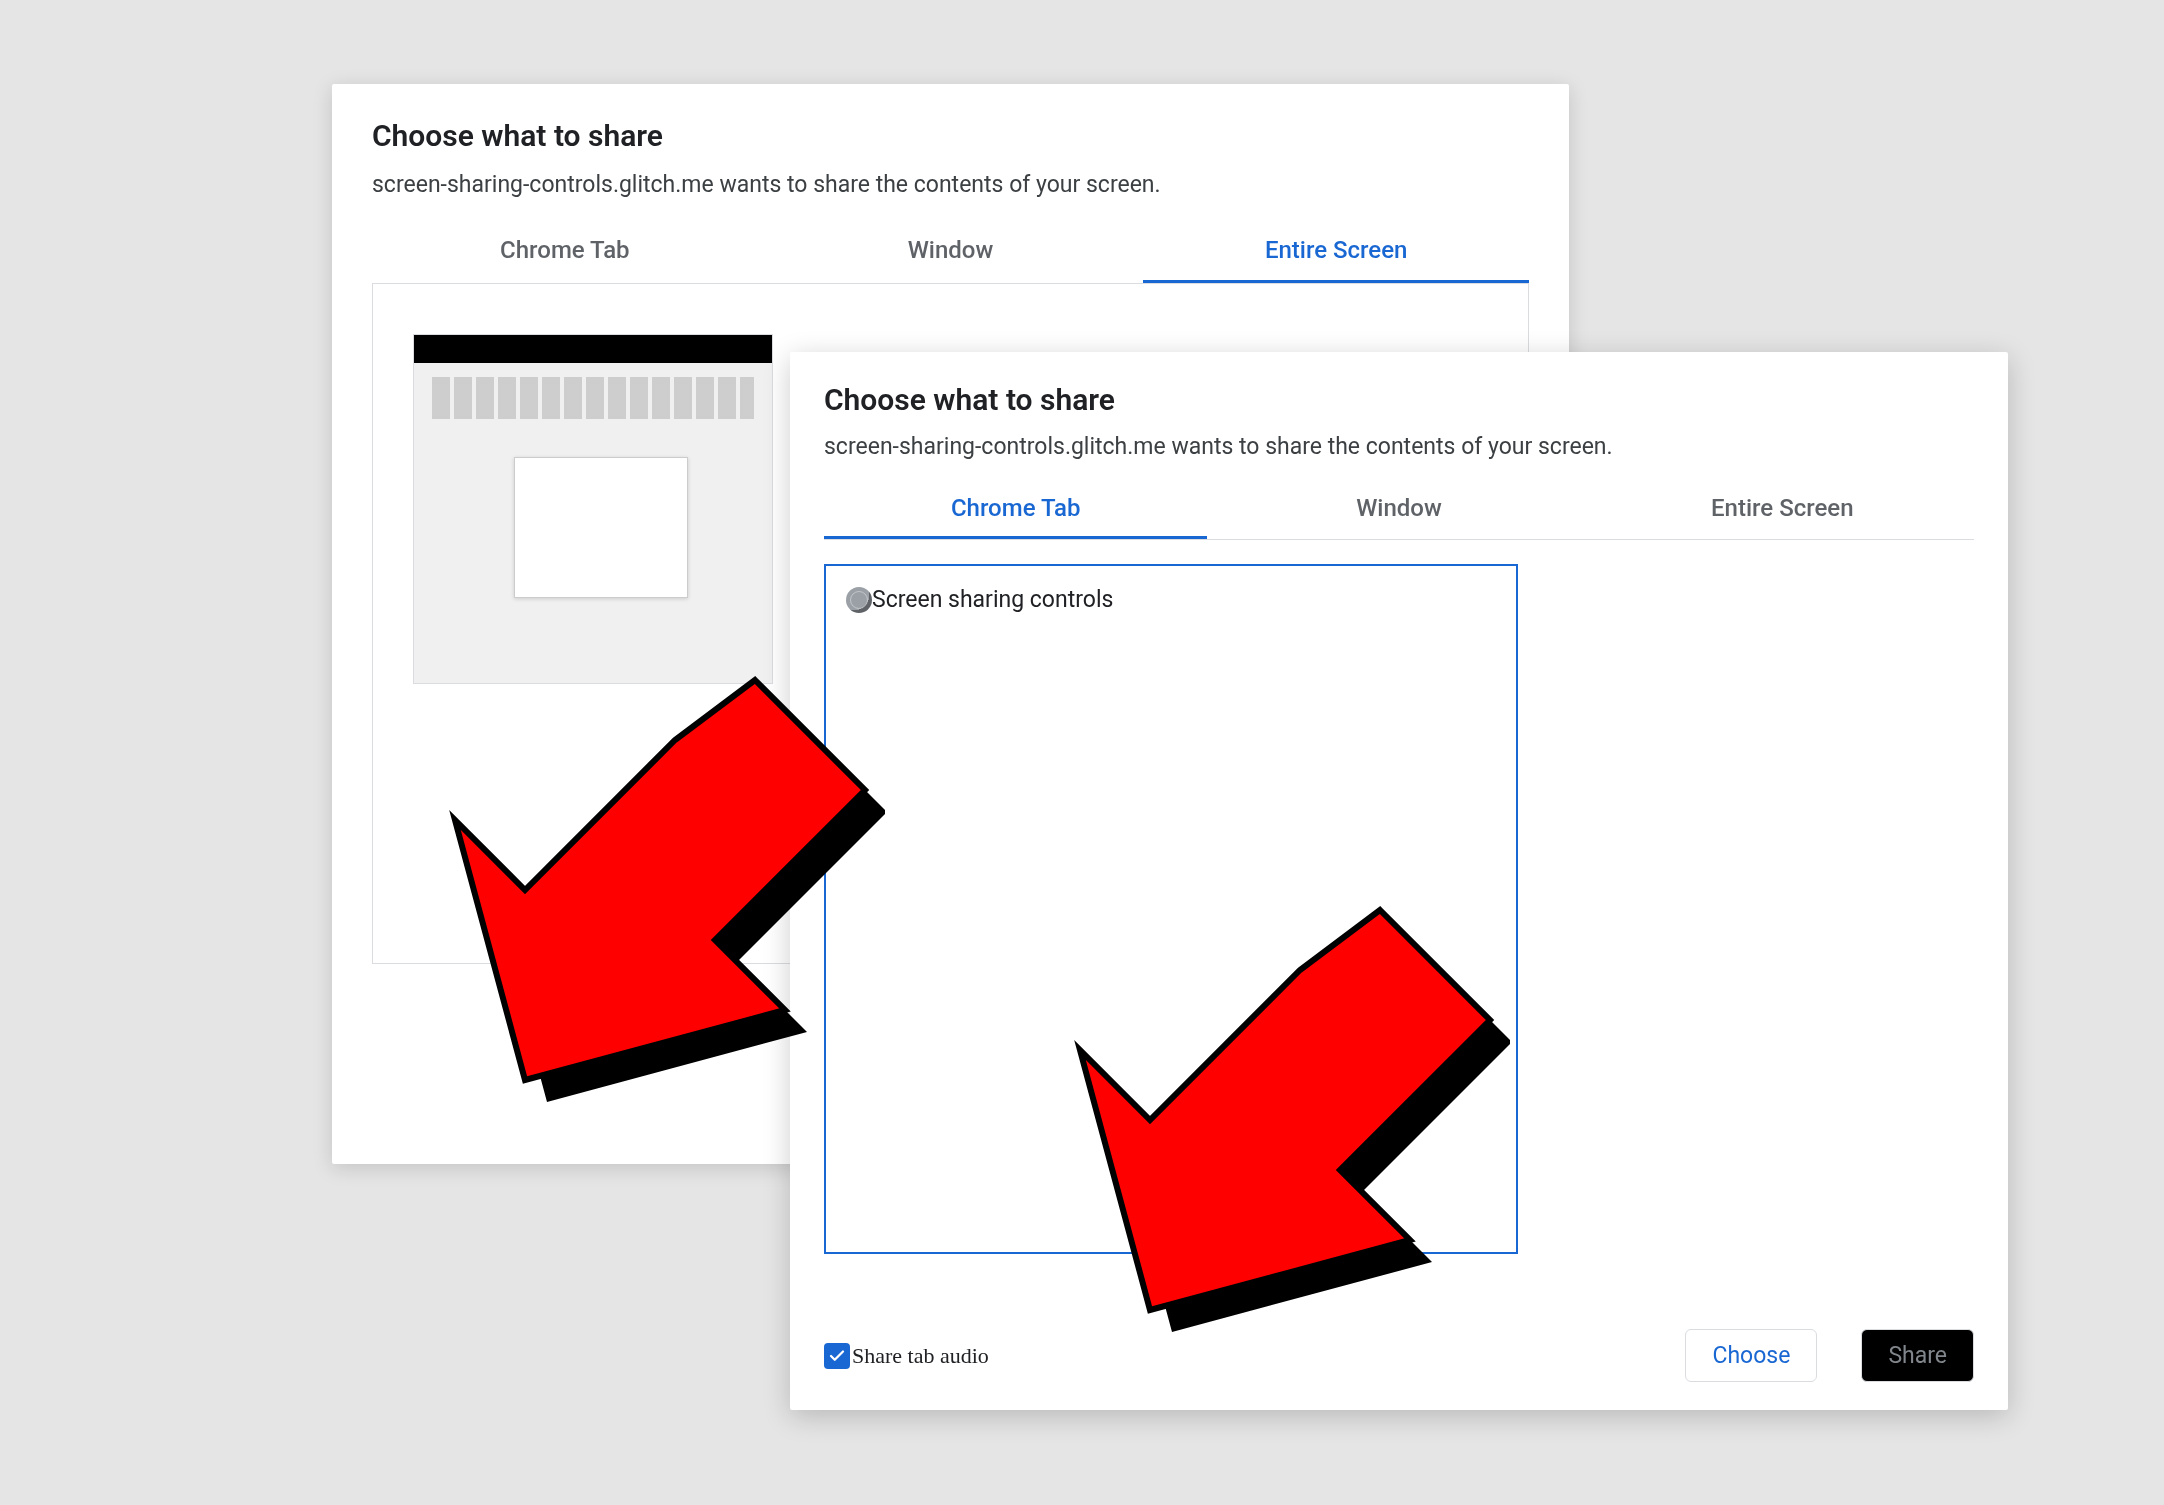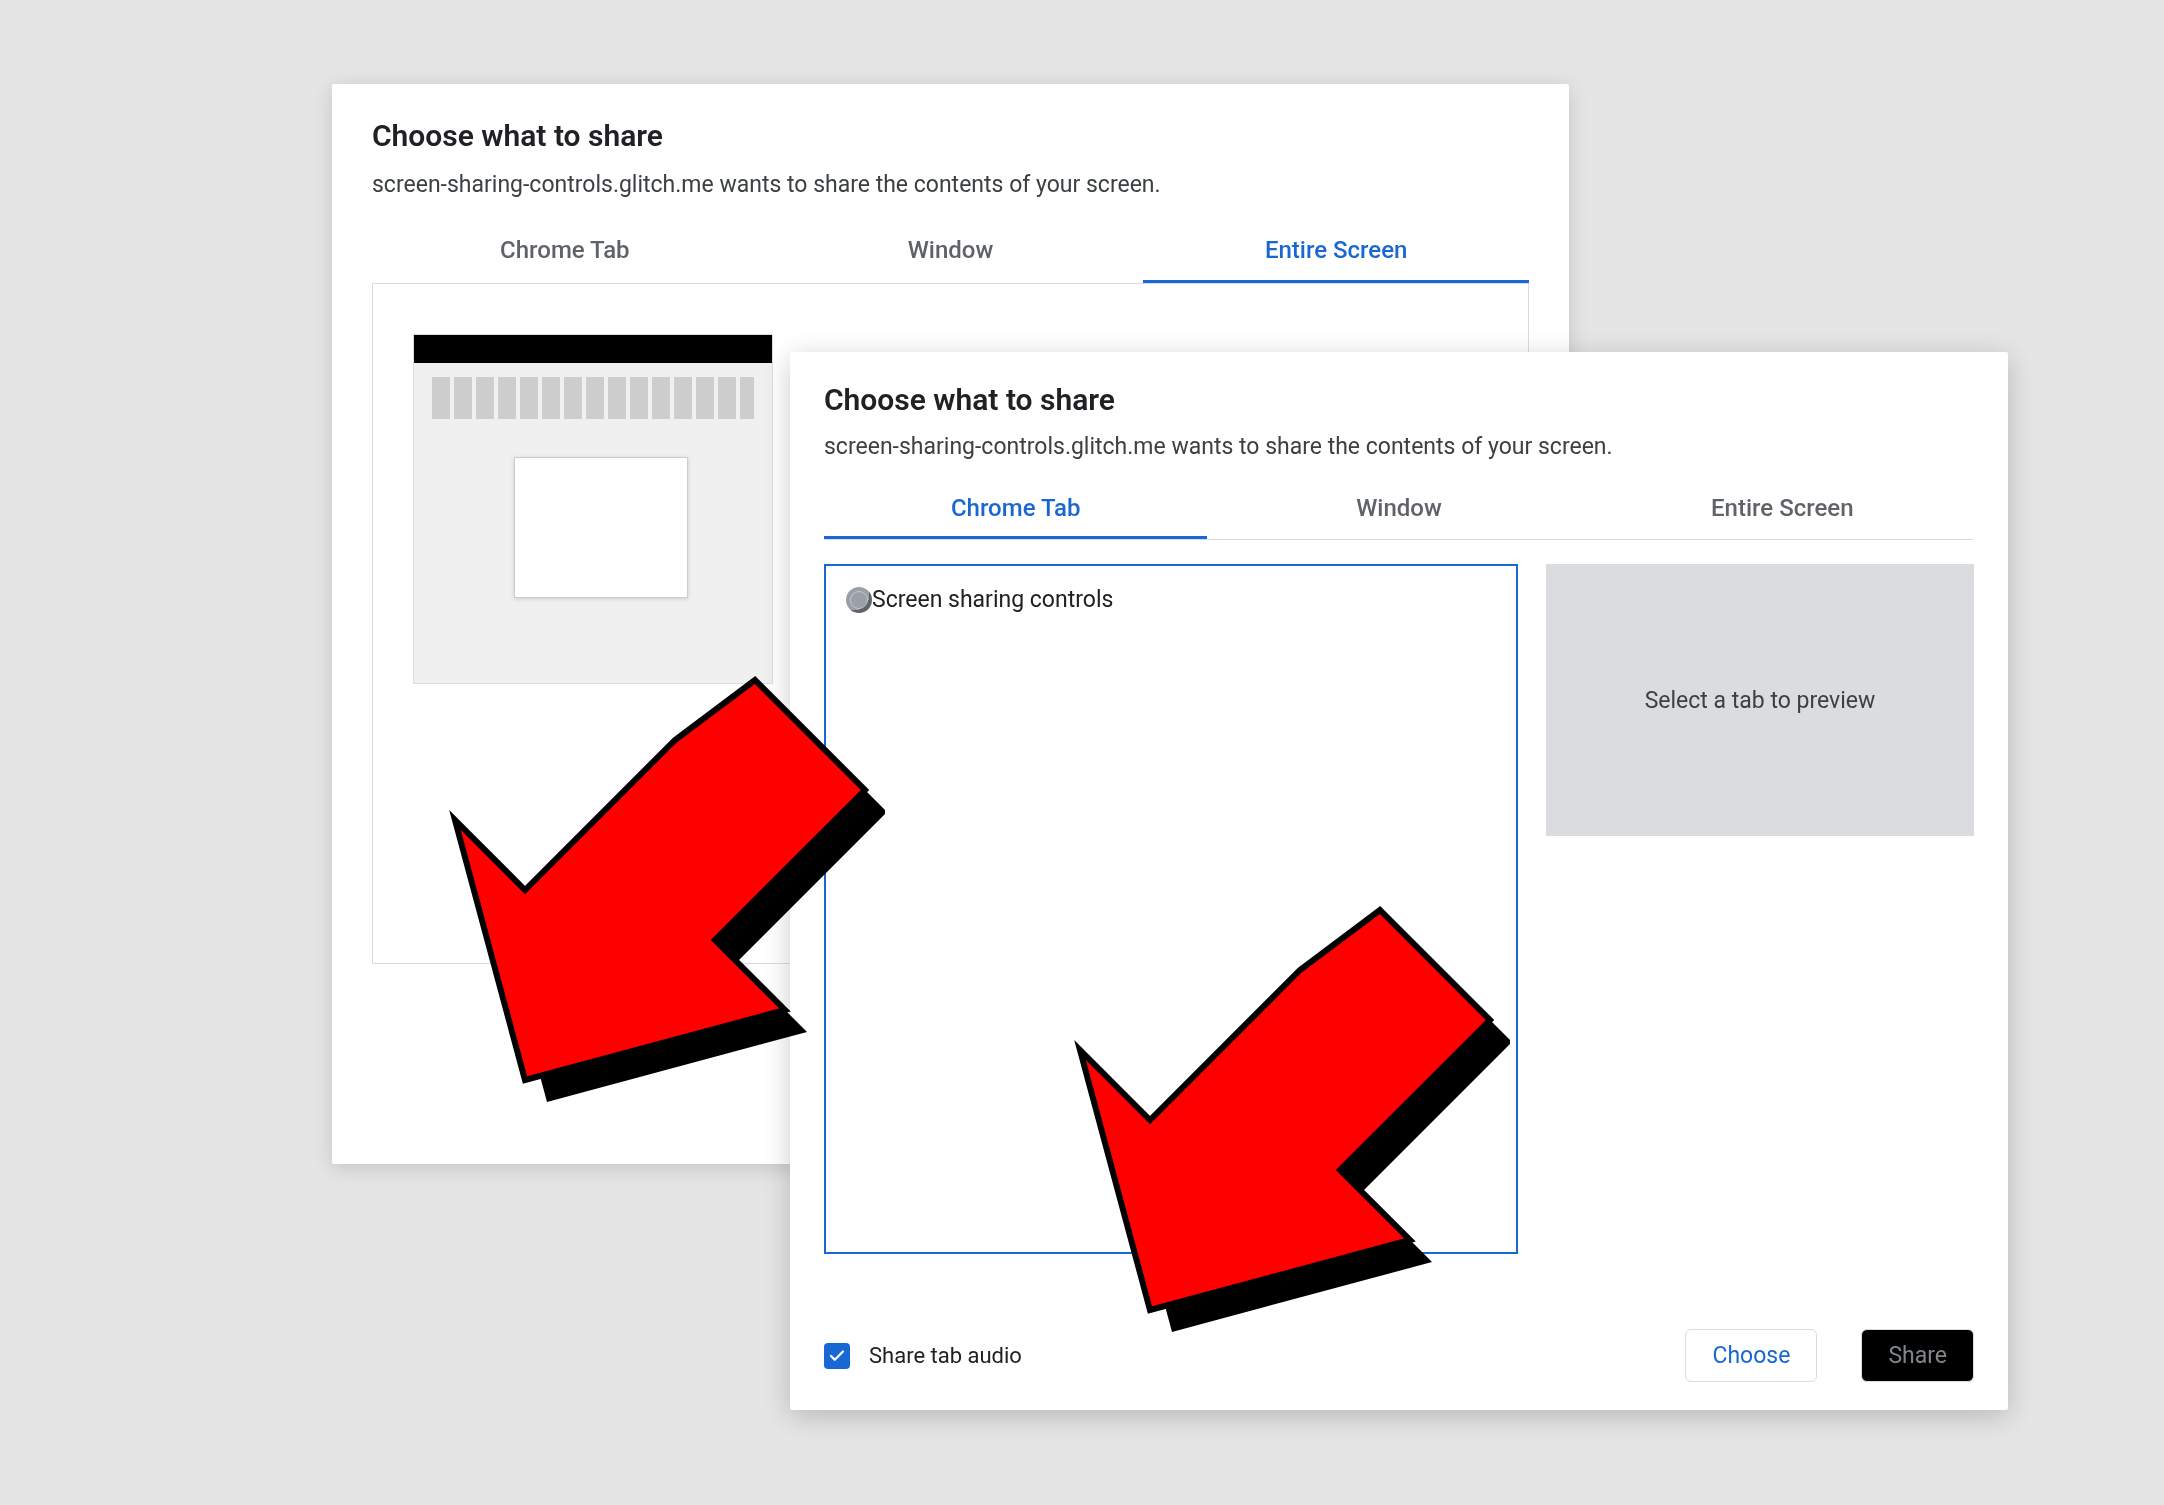--- a/index.html
+++ b/index.html
@@ -113,21 +113,21 @@
     flex:1;
     height: 272px;
     background:#dadce0;
     display:flex; align-items:center; justify-content:center;
     font-size:23px; color:#3c4043;
   }
   .footer {
     display:flex; align-items:center; justify-content:space-between;
     margin-top: 20px;
   }
-  .audio { display:flex; align-items:center; gap:19px; }
+  .audio { display:flex; align-items:center; gap:2px;font-family:Liberation Serif, serif; }
   .checkbox {
     width:26px;height:26px;border-radius:4px;background:#1967d2;
     display:flex;align-items:center;justify-content:center;
   }
   .checkbox svg{width:18px;height:18px;}
   .audio span{font-size:22px;color:#202124;}
   .btns{display:flex;gap:16px;}
   .btn{
     font-size:23px;padding:12px 26px;border-radius:6px;
     border:1px solid #dadce0;background:#fff;color:#1967d2;cursor:pointer;
@@ -162,21 +162,20 @@
     <div class="tab">Window</div>
     <div class="tab">Entire Screen</div>
   </div>
   <div class="body">
     <div class="tab-list">
       <div class="item">
         <span class="globe-icon"></span>
         <span>Screen sharing controls</span>
       </div>
     </div>
-    <div class="preview">Select a tab to preview</div>
   </div>
   <div class="footer">
     <div class="audio">
       <span class="checkbox">
         <svg viewBox="0 0 24 24">
             <path d="M4 12l5 5L20 6" fill="none" stroke="#fff" stroke-width="3" stroke-linecap="round" stroke-linejoin="round"></path>
           </svg>
       </span>
       <span>Share tab audio</span>
     </div>

